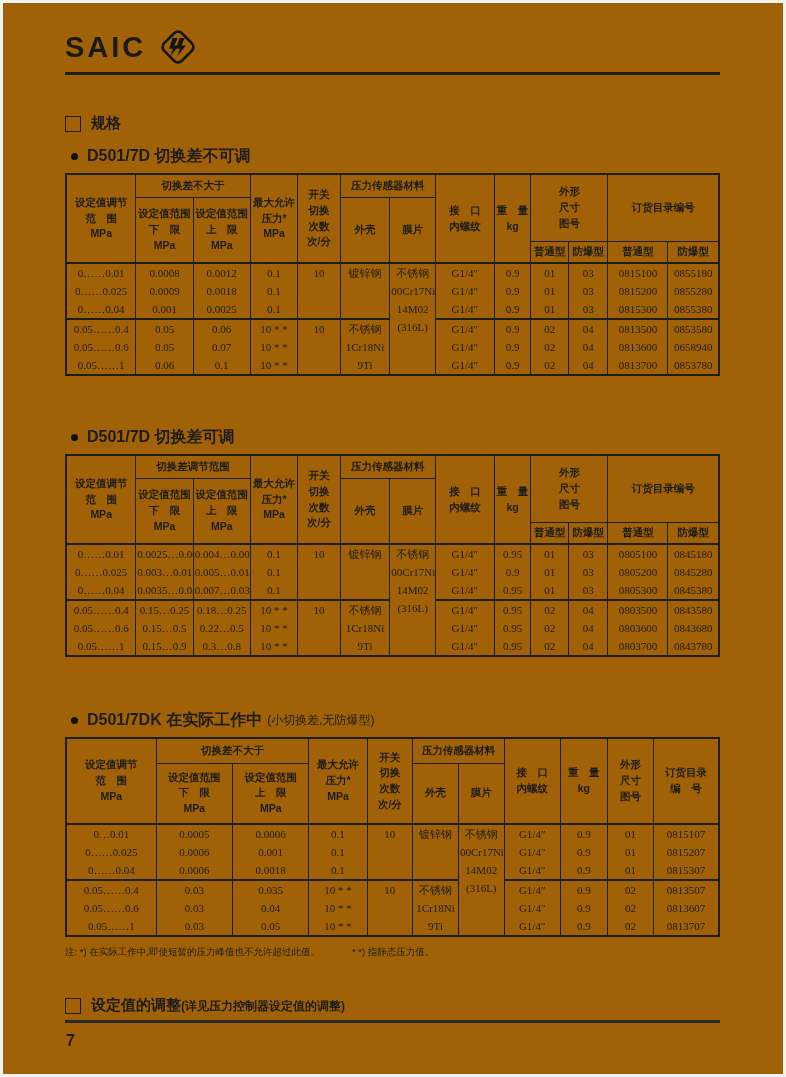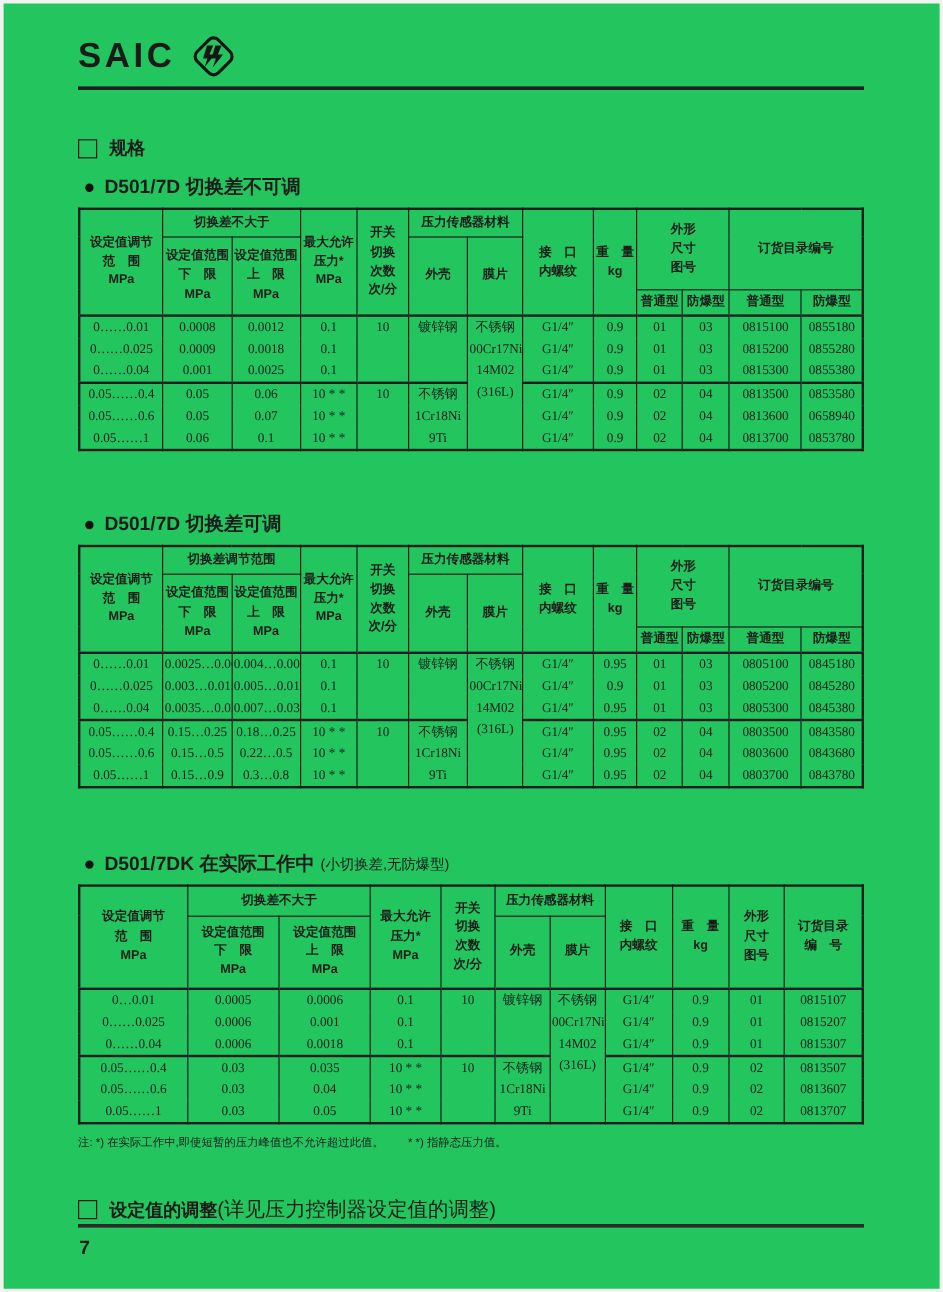--- a/index.html
+++ b/index.html
@@ -1,37 +1,37 @@
 <!DOCTYPE html>
 <html><head>
 <meta charset="utf-8">
 <style>
   html,body{margin:0;padding:0;background:#e9ebe7;}
   .page{
     position:relative;
     width:786px;height:1077px;
     margin:0 auto;
-    background:#22c55e;
+    background:#a16207;
     box-shadow:inset 0 0 0 3px #f1f3ef;
     font-family:"Liberation Sans",sans-serif;
     color:#1c1c1c;
     box-sizing:border-box;
     padding:26px 66px 4px 65px;
     overflow:hidden;
   }
   
   .logo-row{display:flex;align-items:center;gap:10px;height:42px;}
   .logo-text{font-size:29px;font-weight:800;letter-spacing:3px;color:#1a1a1a;}
   .logo-icon{width:44px;height:44px;display:block;}
   .rule{height:3px;background:#1f1f1f;margin-top:4px;}
   
   .sec-head{display:flex;align-items:center;gap:10px;margin-top:39px;}
   .sq{width:14px;height:14px;border:1.6px solid #1c1c1c;display:inline-block;flex:0 0 auto;}
   .sec-title{font-size:15px;font-weight:bold;}
-  .sec-light{font-size:17px;font-weight:normal;}
+  .sec-light{font-size:12px;font-weight:bold;}
   .tbl-title{display:flex;align-items:center;gap:9px;margin:13px 0 6px 6px;}
   .tbl-title .txt{font-size:16px;font-weight:bold;}
   .tbl-title .light{font-size:12px;font-weight:normal;margin-left:-4px;}
   .dot{width:7px;height:7px;border-radius:50%;background:#111;display:inline-block;flex:0 0 auto;}
   
   table.spec{border-collapse:collapse;width:100%;table-layout:fixed;border:2px solid #1e1e1e;}
   table.spec th{
     border:1px solid #1e1e1e;font-weight:bold;font-size:10.5px;
     text-align:center;vertical-align:middle;white-space:pre-line;
     line-height:1.5;padding:0 1px;
@@ -44,21 +44,21 @@
     height:18px;line-height:18px;padding:0 1px;
     white-space:nowrap;overflow:hidden;
   }
   table.spec tbody tr:first-child td{border-top:2px solid #1e1e1e;}
   table.spec tr.group-start td{border-top:2px solid #1e1e1e;}
   table.spec td.vtop{vertical-align:top;}
   table.spec td.pre{white-space:pre-line;}
   tr.hr1{height:23px;} tr.hr2{height:44px;} tr.hr3{height:22px;}
   tr.hr1k{height:25px;} tr.hr2k{height:61px;}
   
-  .footnote{margin-top:9px;font-size:9.5px;display:flex;gap:20px;}
+  .footnote{margin-top:9px;font-size:9.5px;display:flex;gap:32px;}
   
   .bottom-rule{position:absolute;left:65px;right:66px;top:1020px;height:3px;background:#2a2a2a;}
   .page-num{position:absolute;left:66px;top:1032px;font-size:16px;font-weight:bold;}
 </style>
 </head>
 <body>
 
 <div class="page">
 
   <div class="logo-row">

